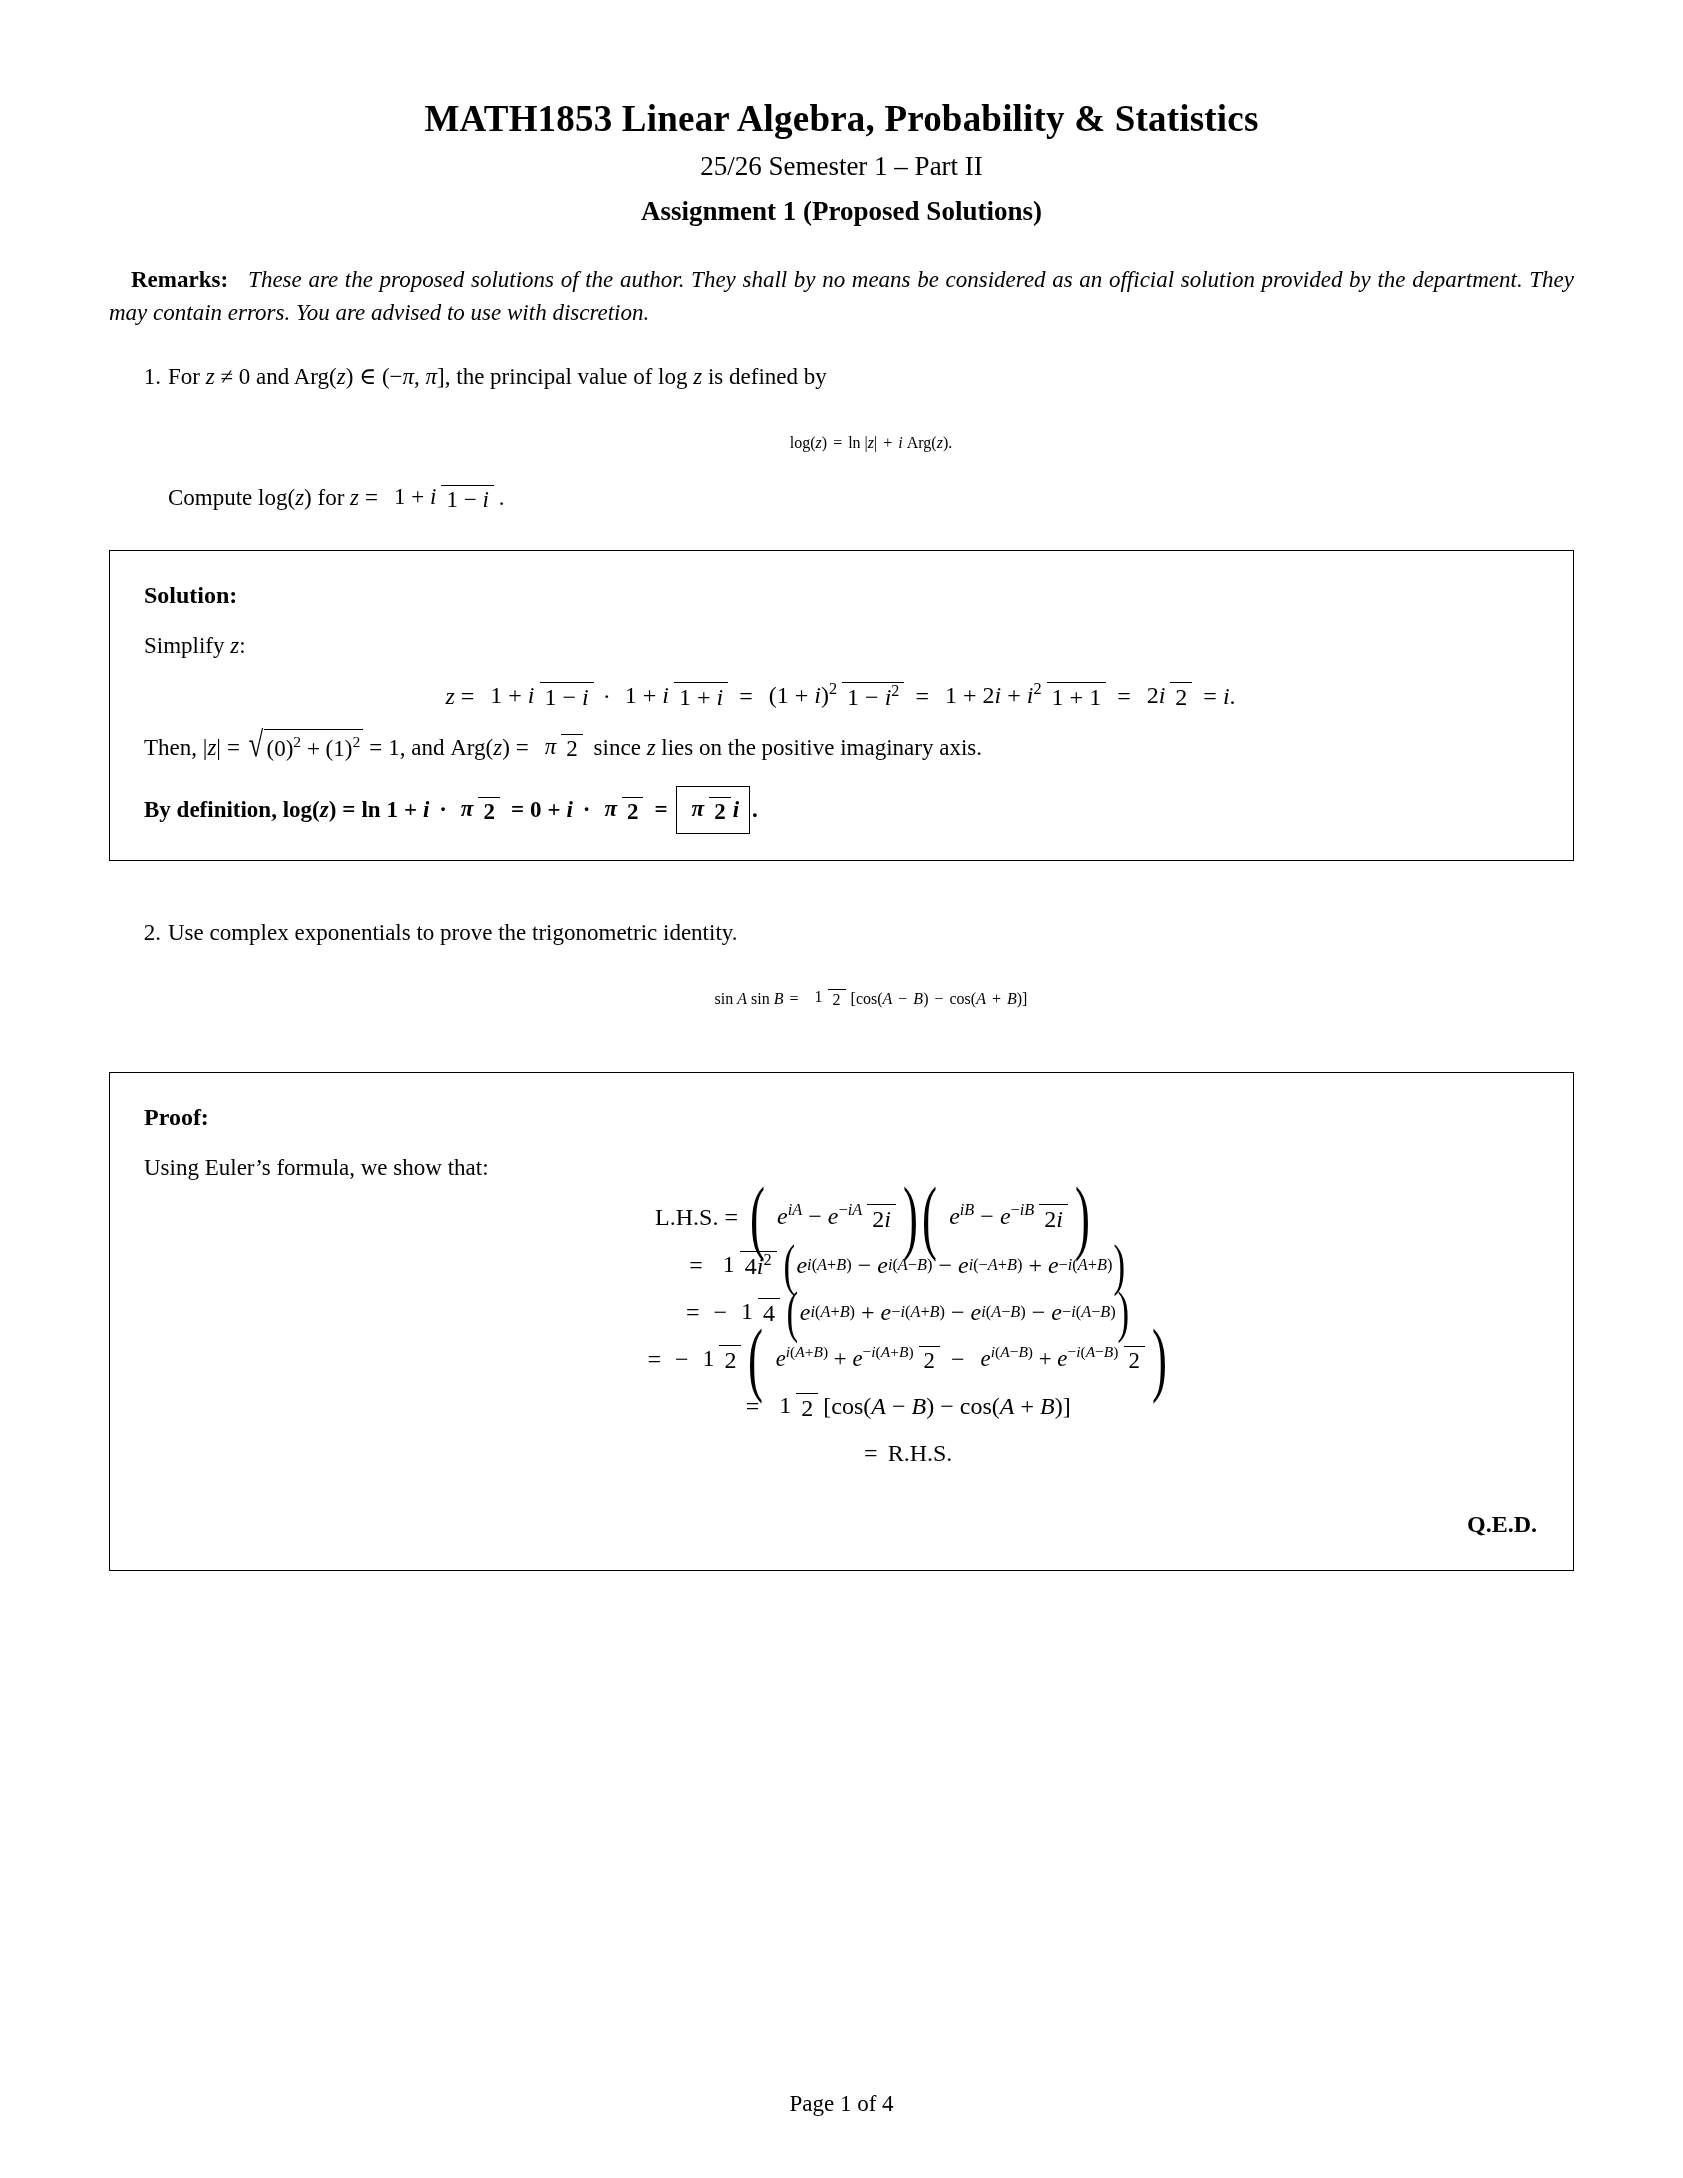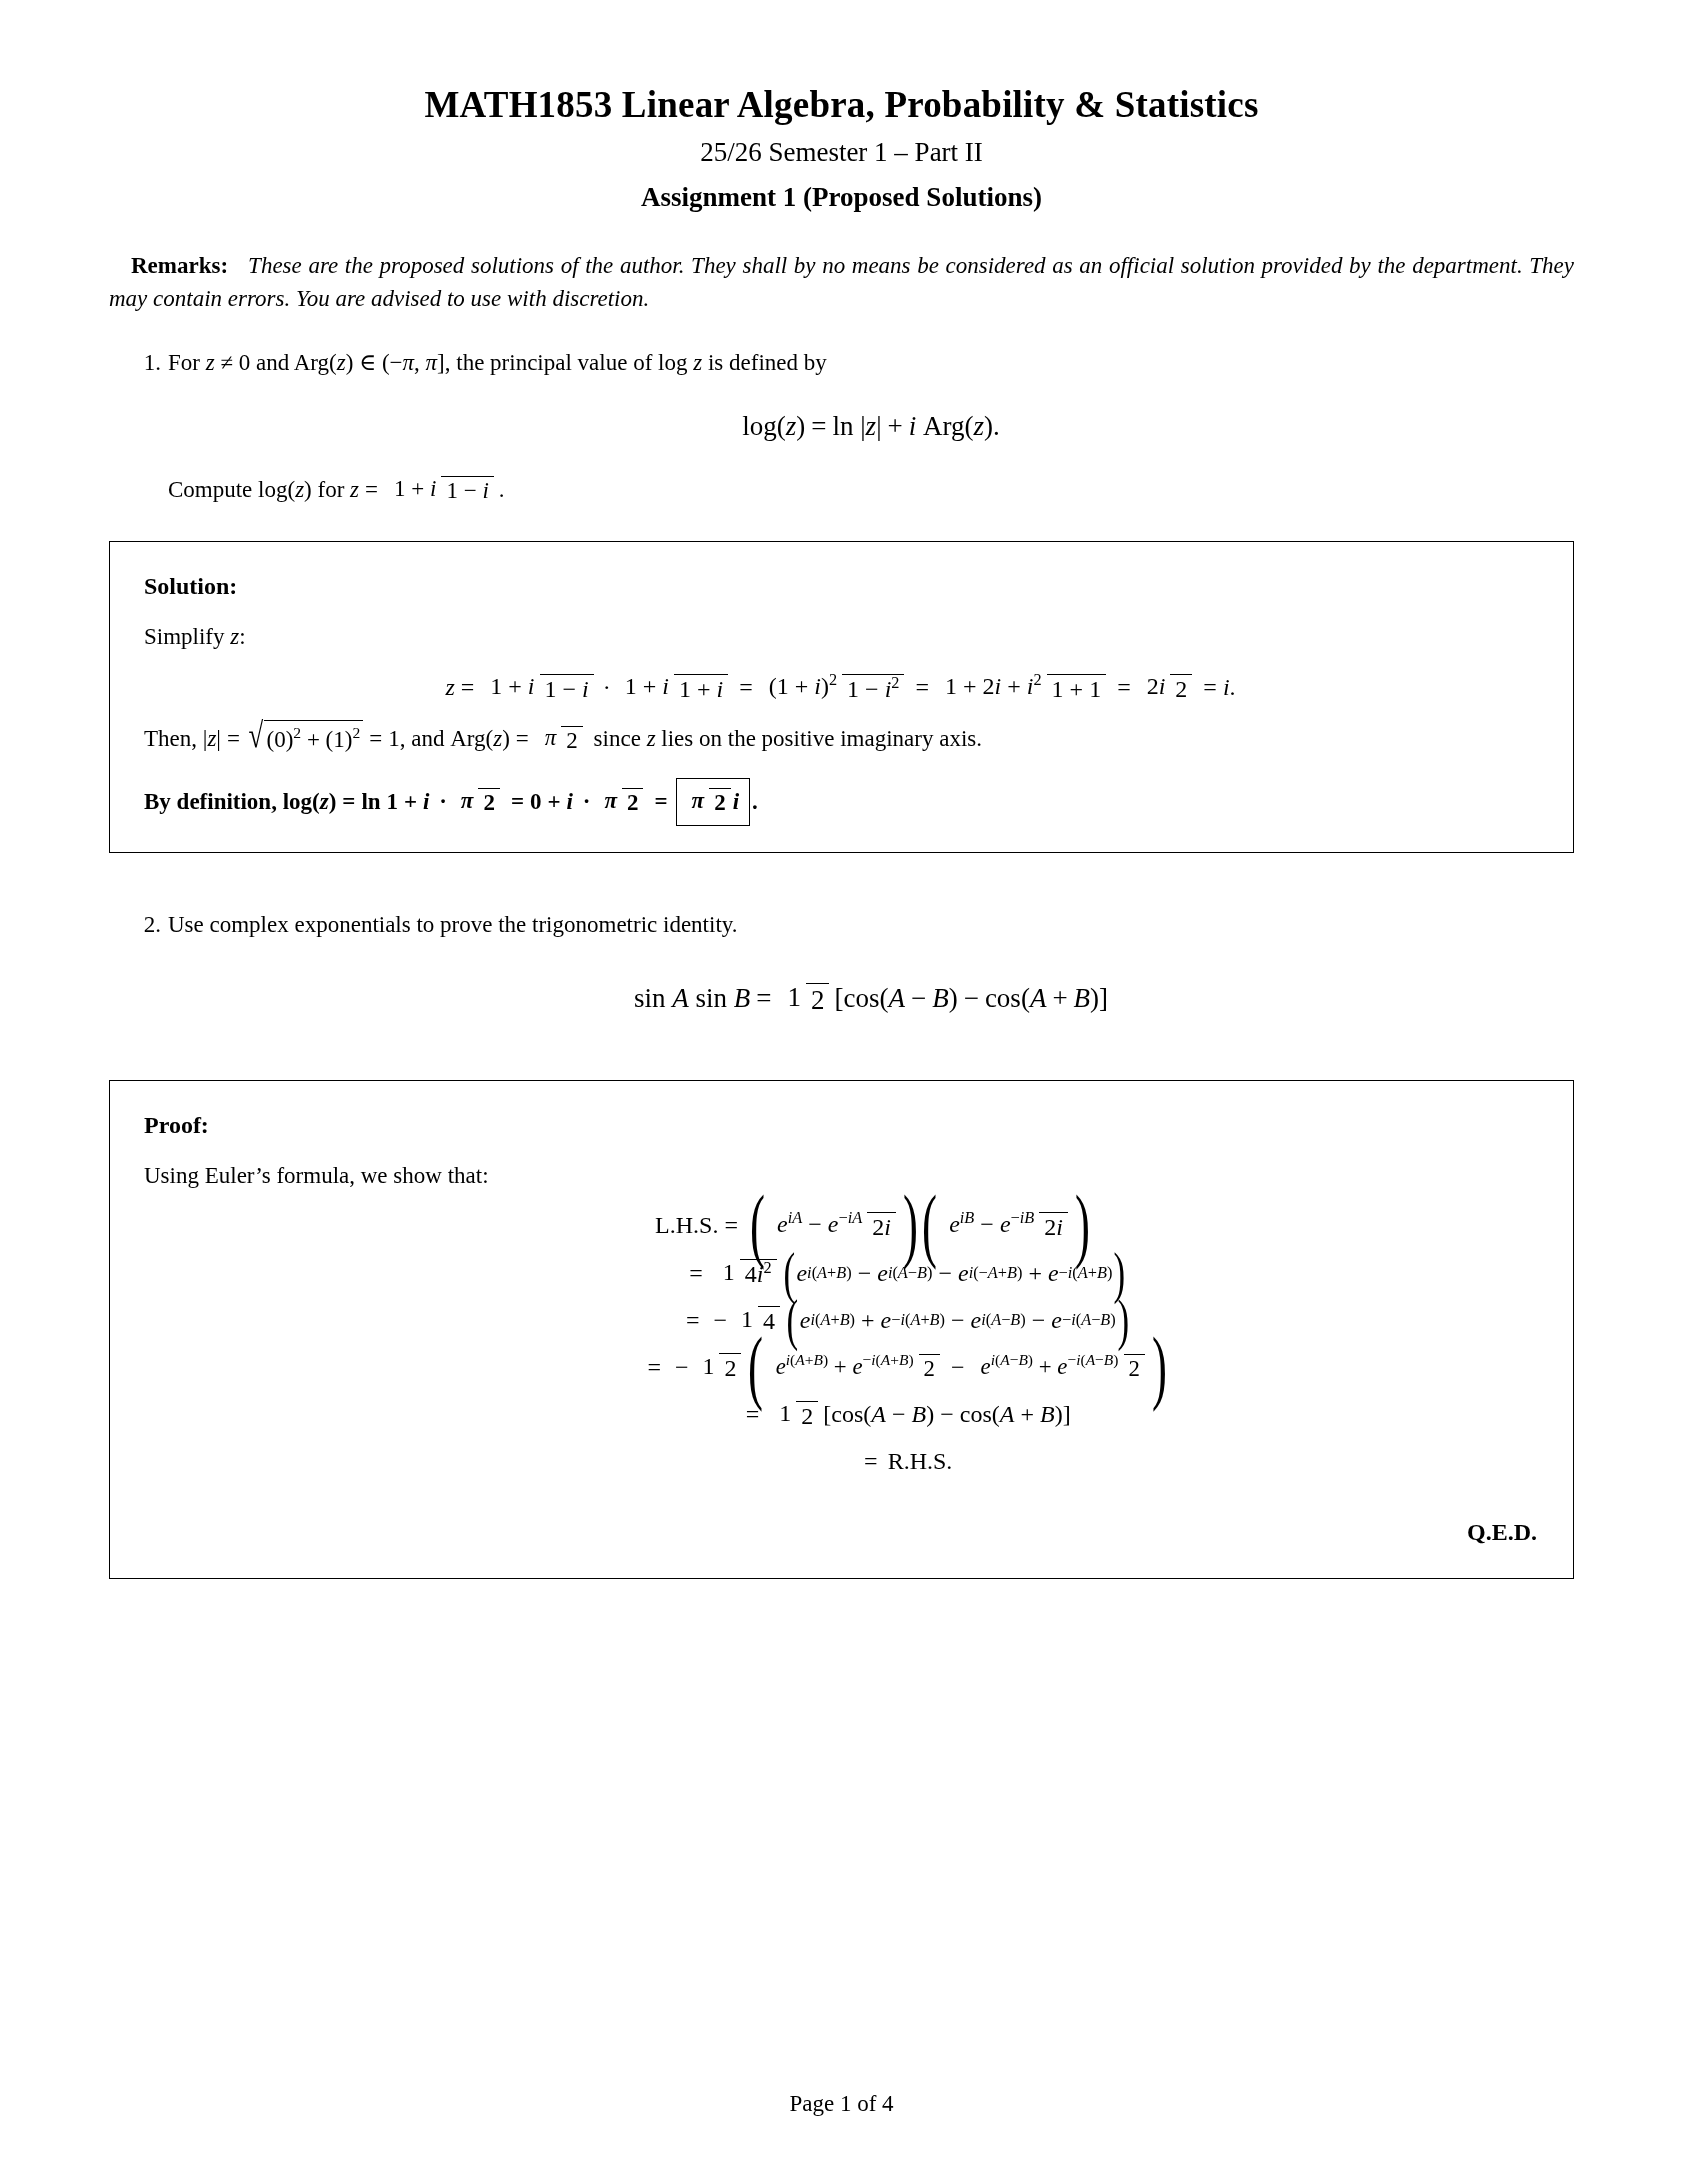--- a/index.html
+++ b/index.html
@@ -18,21 +18,21 @@
   .page {
     width: 1683px;
     height: 2178px;
     padding: 0;
     box-sizing: border-box;
     position: relative;
   }
   .content {
     position: absolute;
     left: 109px;
-    top: 84px;
+    top: 98px;
     width: 1465px;
   }
 
   
   .title-block { text-align: center; }
   .title-main {
     font-size: 37px;
     font-weight: bold;
     letter-spacing: 0.2px;
     line-height: 1.15;
@@ -81,22 +81,22 @@
     width: 44px;
     text-align: right;
     font-size: 23px;
   }
 
   
   .mi { font-style: italic; font-family: "Liberation Serif", serif; }
   .mr { font-style: normal; }
   .display {
     text-align: center;
-    margin: 26px 0 0 0;
-    font-size: 27px;
+    margin: 37px 0 0 0;
+    font-size: 16px;
   }
   .mline {
     display: inline-flex;
     align-items: center;
     justify-content: center;
     white-space: nowrap;
   }
   .frac {
     display: inline-flex;
     flex-direction: row;

